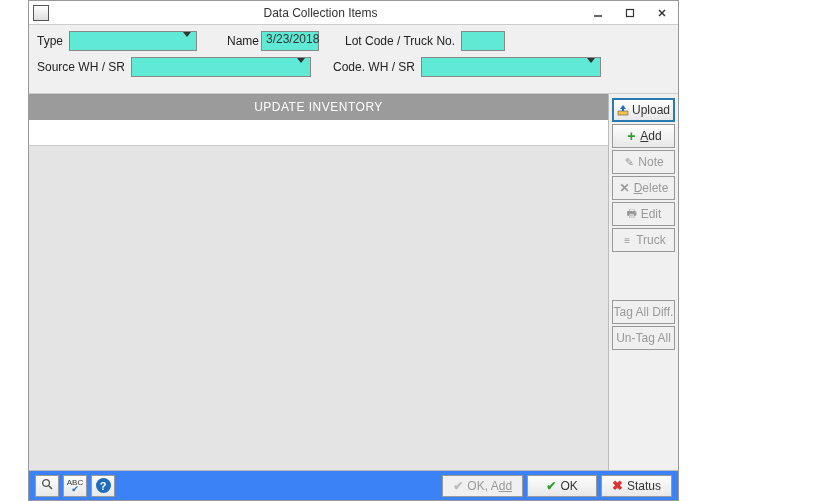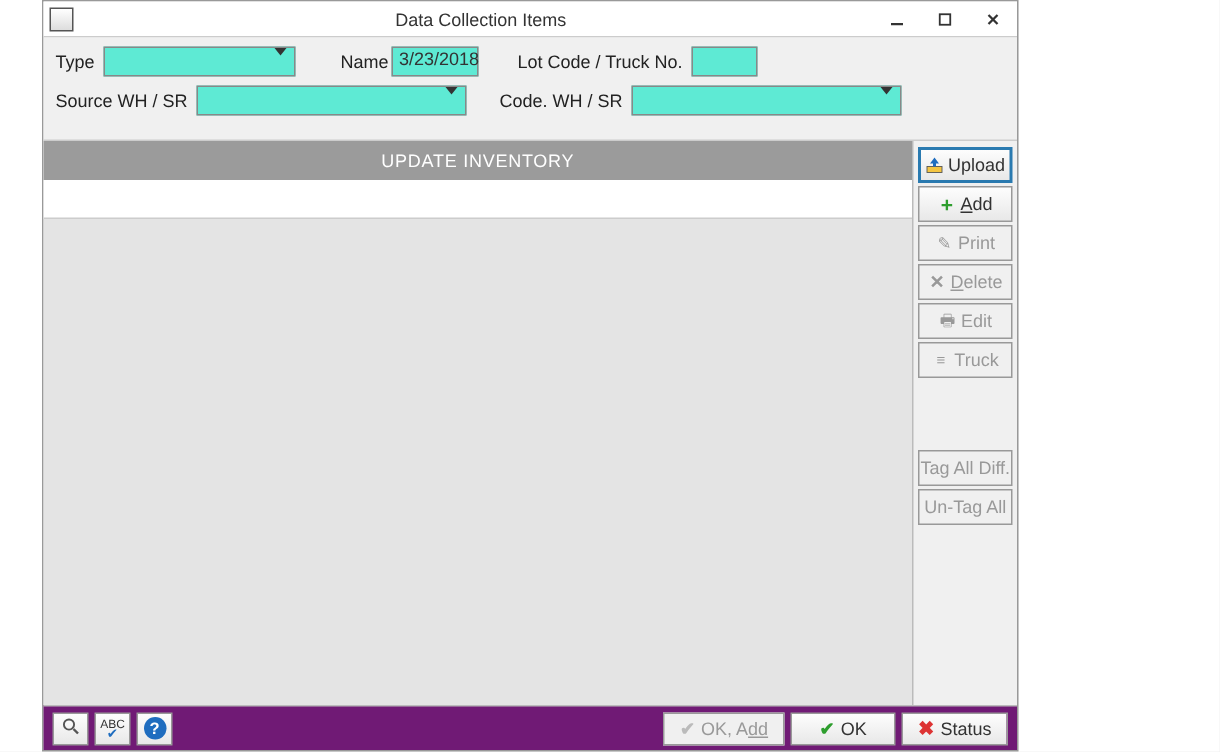--- a/index.html
+++ b/index.html
@@ -96,21 +96,21 @@
   .side-icon { width: 12px; height: 12px; display: inline-flex; align-items:center; justify-content:center; }
   .plus { color: #2e9e2e; font-weight: bold; font-size: 14px; line-height: 10px; }
   .pencil { color: #999; font-size: 11px; }
   .xicon { color: #999; font-weight: bold; font-size: 12px; line-height: 10px; }
   .printer { font-size: 11px; color: #999; }
   .upd-icon { font-size: 10px; color: #999; }
   .upload-icon { width:12px;height:12px; }
 
   .bottombar {
     height: 30px; border-top: 1px solid #bbb;
-    background: #701a75;
+    background: #3b82f6;
     display: flex; align-items: center; padding: 0 6px; gap: 4px;
   }
   .tool-btn {
     width: 24px; height: 22px; border: 1px solid #999;
     background: linear-gradient(#fdfdfd,#e8e8e8);
     display: flex; align-items:center; justify-content:center;
     cursor: pointer; color: #333;
   }
   .spacer { flex: 1; }
   .footer-btn {
@@ -211,21 +211,21 @@
             </svg>
         </span>
         <span>Upload</span>
       </div>
       <div class="side-btn">
         <span class="side-icon plus">+</span>
         <span><span class="underline-accel">A</span><span>dd</span></span>
       </div>
       <div class="side-btn disabled">
         <span class="side-icon pencil">✎</span>
-        <span>Print</span>
+        <span>Note</span>
       </div>
       <div class="side-btn disabled">
         <span class="side-icon xicon">✕</span>
         <span><span class="underline-accel">D</span><span>elete</span></span>
       </div>
       <div class="side-btn disabled">
         <span class="side-icon printer">🖶</span>
         <span>Edit</span>
       </div>
       <div class="side-btn disabled">

